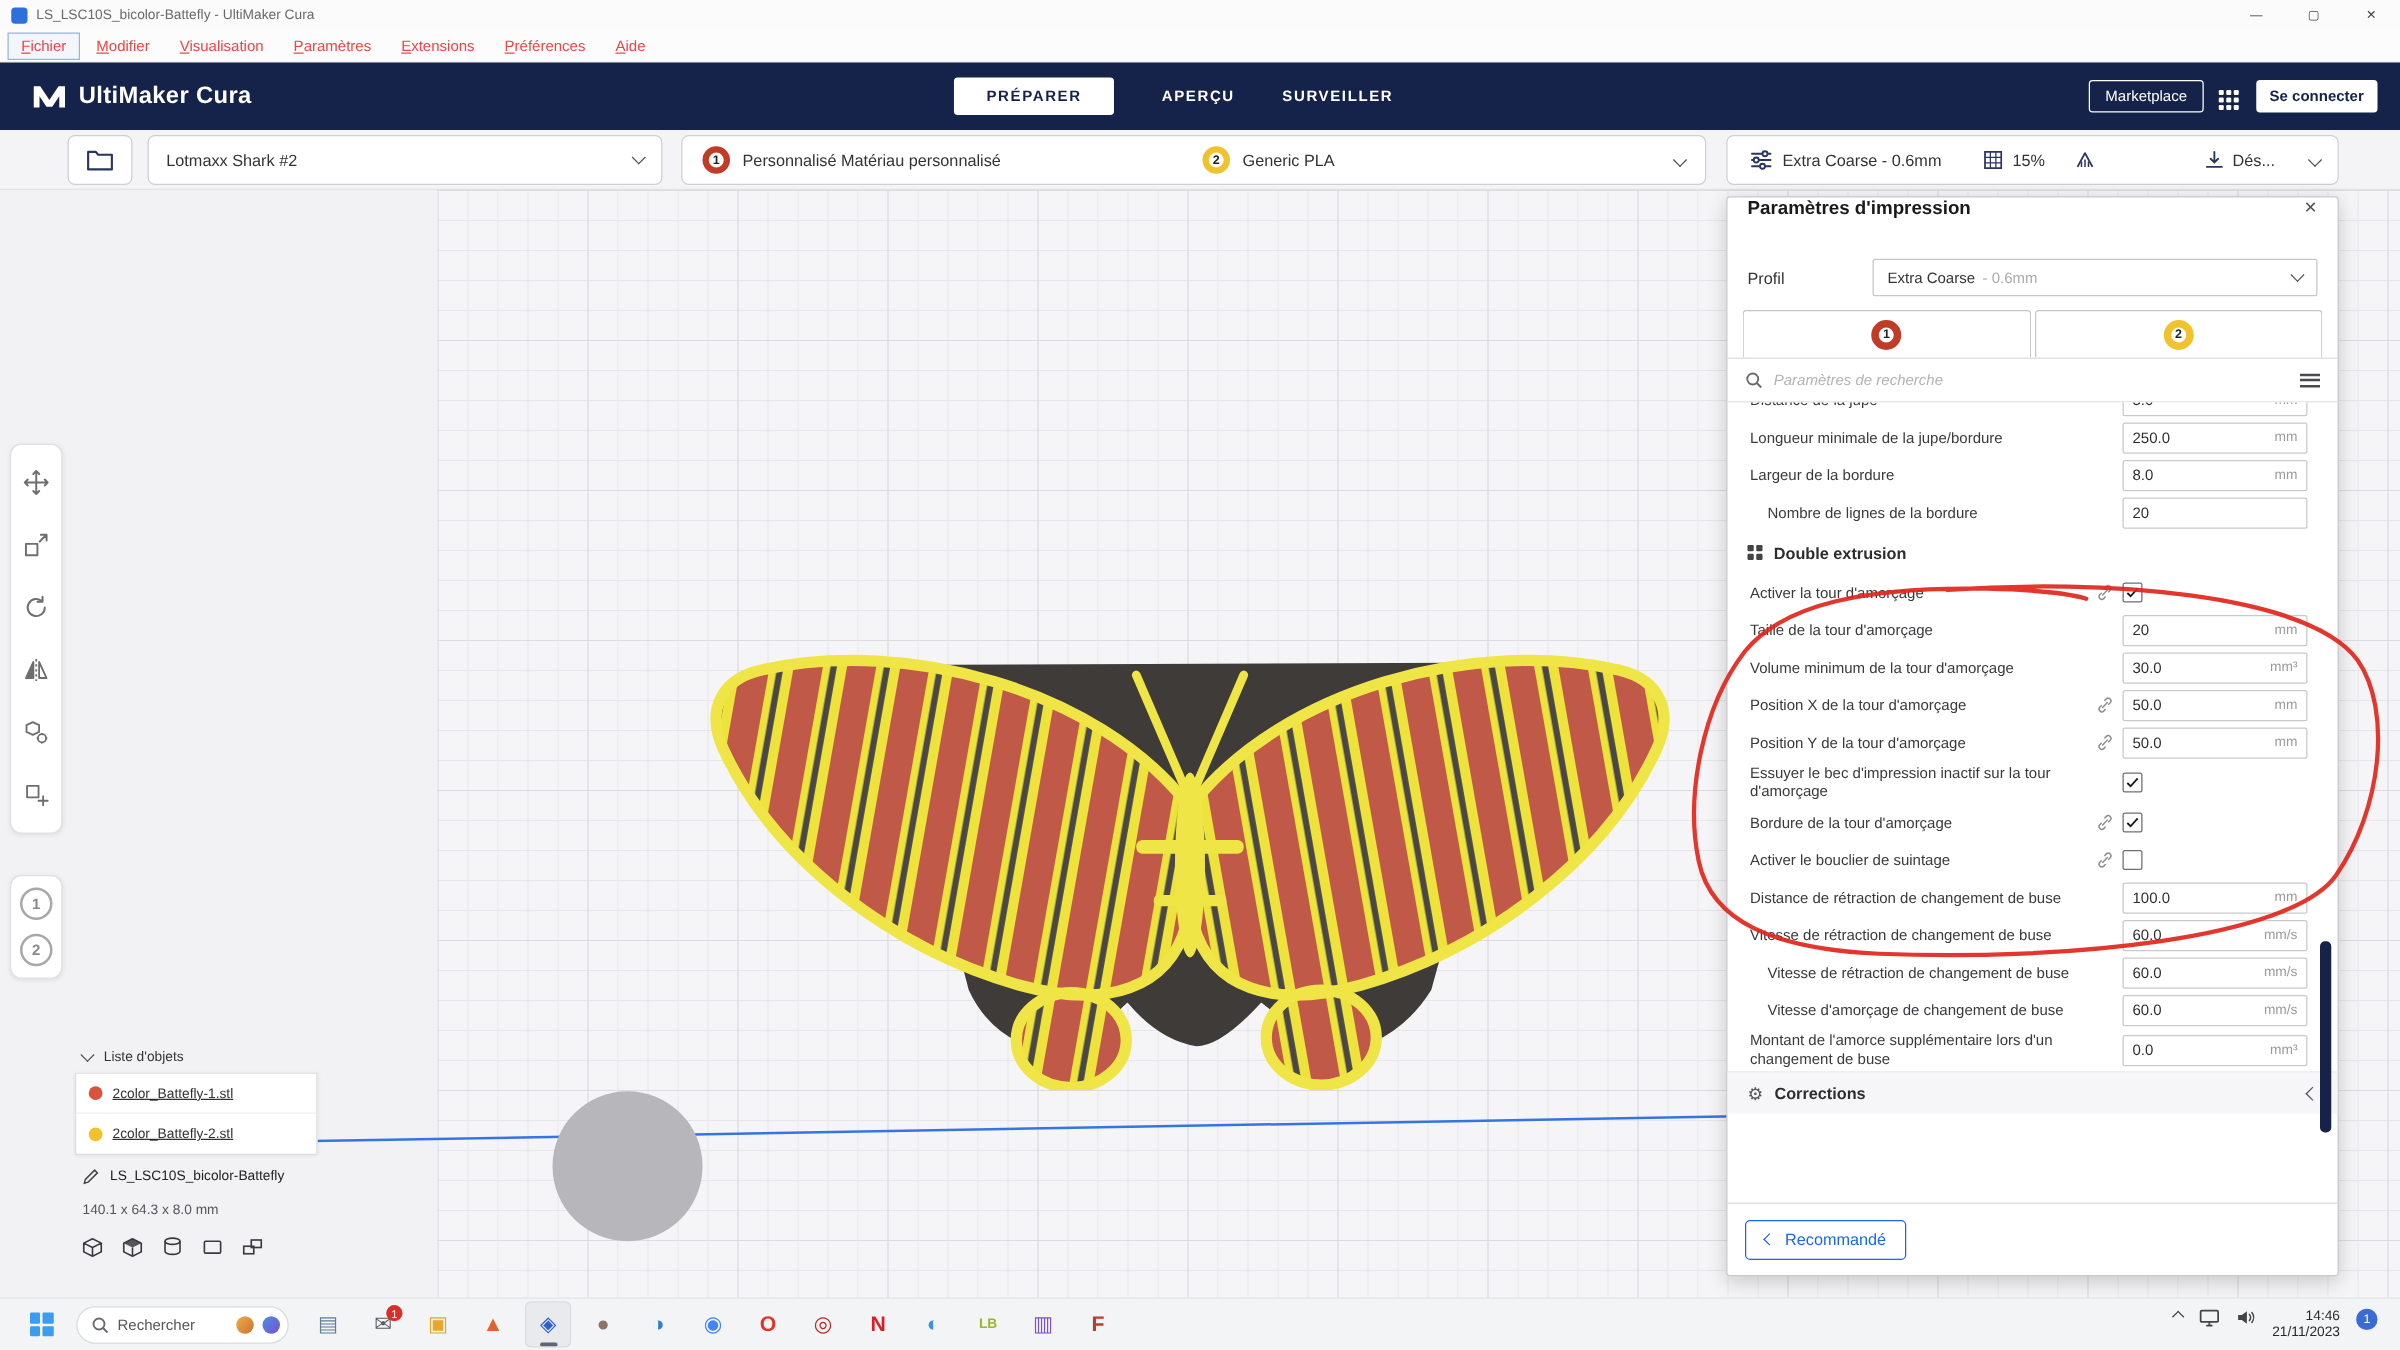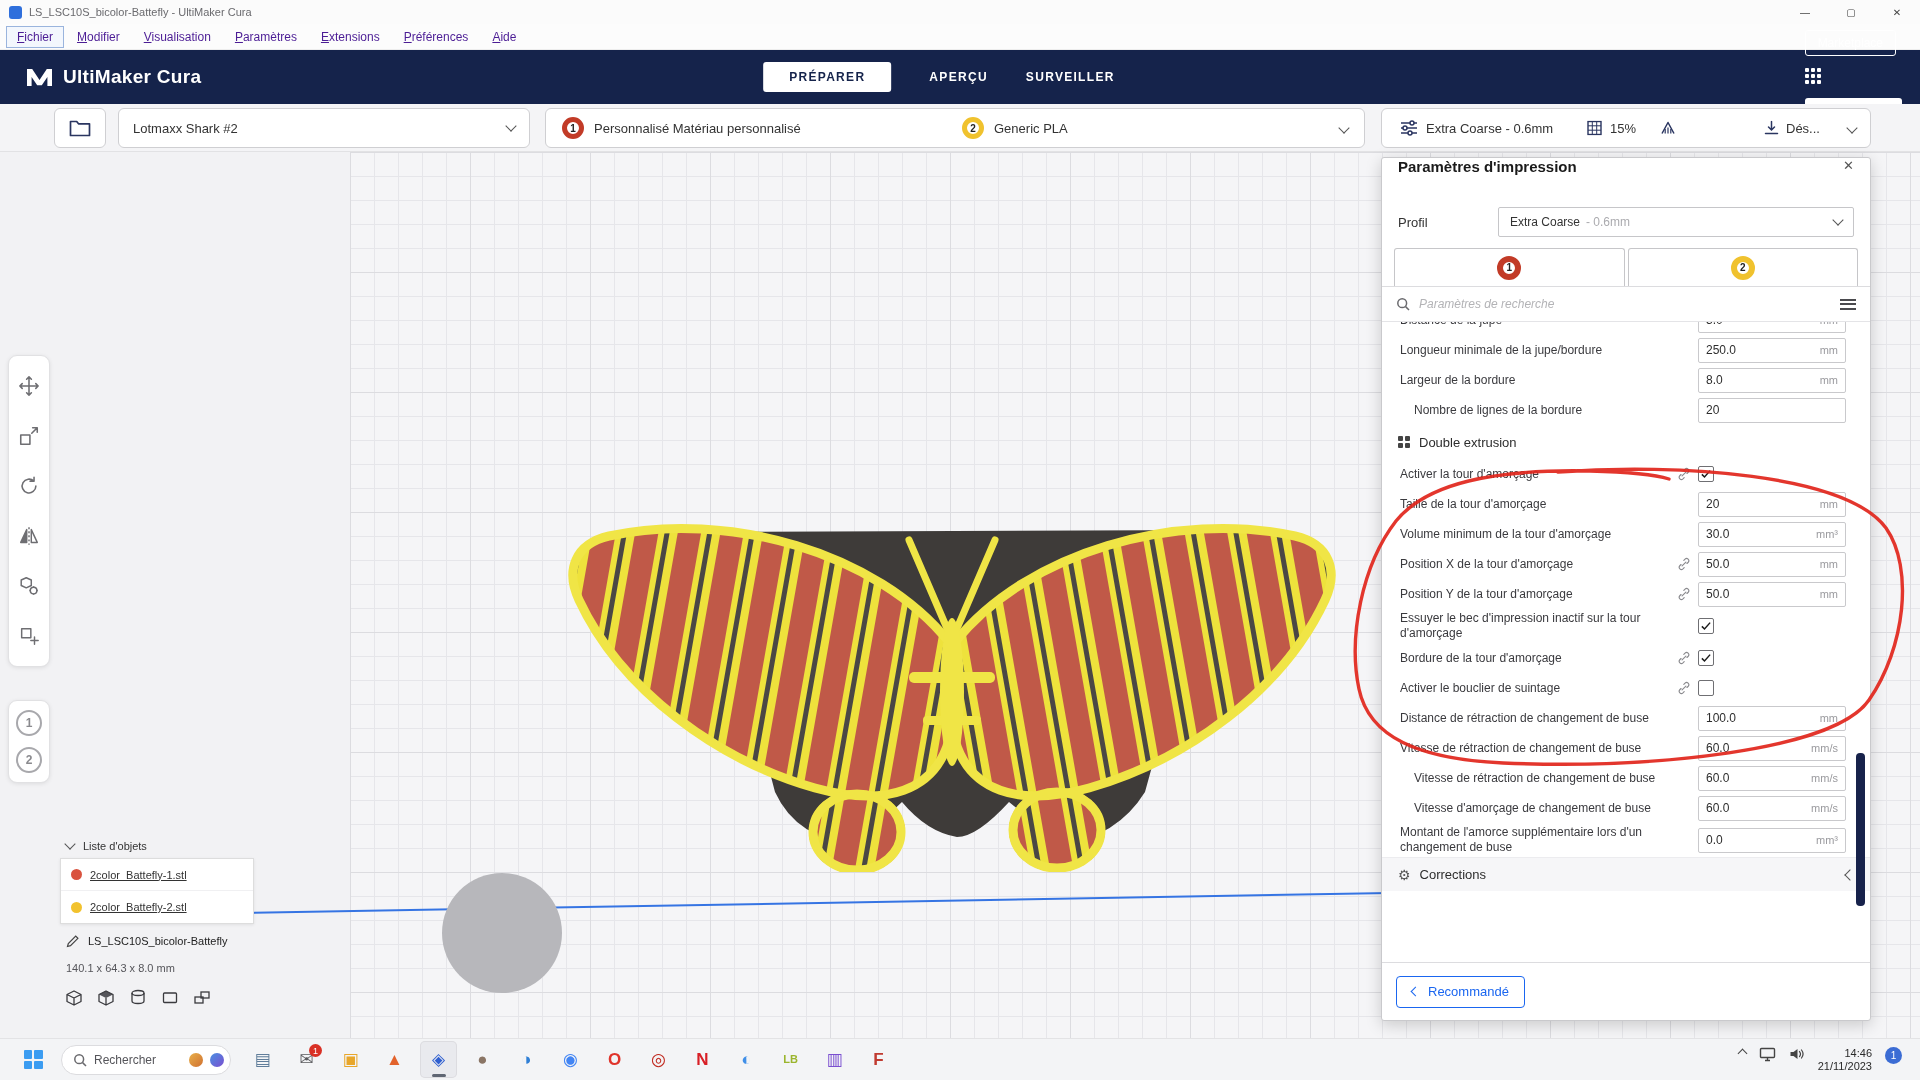--- a/index.html
+++ b/index.html
@@ -9,32 +9,32 @@
 
   
   .titlebar { position:absolute; top:0; left:0; right:0; height:24px; background:#fbfbfb; display:flex; align-items:center; }
   .tb-appicon { width:13px; height:13px; border-radius:3px; background:#2f6fdc; margin:0 7px 0 9px; }
   .tb-title { font-size:11px; color:#6a6a6e; }
   .win-controls { margin-left:auto; display:flex; height:100%; }
   .win-btn { width:46px; display:flex; align-items:center; justify-content:center; font-size:10px; color:#444; }
 
   
   .menubar { position:absolute; top:24px; left:0; right:0; height:26px; background:#fcfcfc; border-bottom:1px solid #ededed; display:flex; align-items:center; padding-left:6px; gap:2px; }
-  .menu-item { font-size:12px; color:#4c1d95; padding:3px 10px; border:1px solid transparent; }
+  .menu-item { font-size:12px; color:#ef4444; padding:3px 10px; border:1px solid transparent; }
   .menu-item.focused { border:1px solid #9ab4dd; background:#f3f7fd; }
   .menu-item u { text-decoration:underline; }
 
   
   .appheader { position:absolute; top:50px; left:0; right:0; height:54px; background:#15234b; color:#fff; display:flex; align-items:center; }
   .brand { display:flex; align-items:center; gap:10px; margin-left:26px; }
   .brand-name { font-size:19px; font-weight:600; letter-spacing:.3px; }
   .stages { position:absolute; left:50%; transform:translateX(-56%); display:flex; align-items:center; gap:38px; }
   .stage { font-size:12px; font-weight:700; letter-spacing:1.3px; color:#fff; padding:8px 0; cursor:default; }
   .stage.active { background:#fff; color:#15234b; padding:8px 26px; border-radius:3px; }
-  .header-right { margin-left:auto; display:flex; align-items:flex-start; gap:12px; margin-right:18px;flex-direction:column; }
+  .header-right { margin-left:auto; display:flex; align-items:flex-end; gap:12px; margin-right:18px; }
   .marketplace-btn { border:1px solid #fff; border-radius:3px; padding:5px 12px; font-size:12px; }
   .appgrid-icon { width:18px; height:18px; display:grid; grid-template-rows:repeat(3,4px); grid-template-columns:repeat(3,4px); gap:2px; }
   .appgrid-icon i { background:#fff; border-radius:1px; }
   .signin-btn { background:#fff; color:#15234b; border-radius:3px; padding:6px 11px; font-size:12px; font-weight:600; }
 
   
   .configbar { position:absolute; top:104px; left:0; right:0; height:48px; background:#f4f4f6; border-bottom:1px solid #e2e2e4; }
   .cfg-card { position:absolute; top:4px; height:40px; background:#fff; border:1px solid #cfcfd2; border-radius:6px; display:flex; align-items:center; font-size:13px; color:#333; }
   .cfg-folder { left:54px; width:52px; justify-content:center; }
   .cfg-printer { left:118px; width:412px; padding:0 14px; }
@@ -91,21 +91,21 @@
   .set-row { display:flex; align-items:center; min-height:30px; padding:2px 24px 2px 18px; }
   .set-row.clipped { margin-top:-17px; }
   .set-row.indent .set-label { padding-left:14px; }
   .set-label { flex:1; font-size:12px; color:#3a3a3e; line-height:1.25; padding-right:6px; }
   .link-slot { width:20px; flex:none; display:flex; justify-content:center; margin-right:4px; }
   .ctrl-slot { width:148px; flex:none; display:flex; align-items:center; }
   .val-box { width:148px; height:25px; border:1px solid #c9c9cc; border-radius:2px; background:#fff; display:flex; align-items:center; padding:0 7px; font-size:12px; }
   .val { color:#2e2e2e; }
   .unit { margin-left:auto; color:#9a9a9e; font-size:11px;padding-left:37px; }
   .checkbox { width:16px; height:16px; border:1.5px solid #6f6f73; border-radius:2px; background:#fff; display:flex; align-items:center; justify-content:center; }
-  .set-cat { display:flex; align-items:center; gap:9px; min-height:34px; padding:0 16px; font-size:13px; font-weight:400; color:#2d2d2d; }
+  .set-cat { display:flex; align-items:center; gap:9px; min-height:34px; padding:0 16px; font-size:13px; font-weight:700; color:#2d2d2d; }
   .set-cat.collapsed { background:#f6f6f8; border-top:1px solid #ececef; }
   .set-cat .chev { margin-left:auto; }
   .cat-ico { font-size:14px; color:#555; line-height:1; }
   .dualgrid { display:grid; grid-template-rows:repeat(2,5px); grid-template-columns:repeat(2,5px); gap:2px; }
   .dualgrid i { background:#444; border-radius:1px; }
   .sp-thumb { position:absolute; right:5px; top:595px; width:9px; height:153px; background:#17224b; border-radius:4px; z-index:5; }
   .sp-footer { height:58px; flex:none; border-top:1px solid #dcdcdf; display:flex; align-items:center; padding:0 14px; }
   .btn-recommended { height:32px; background:#fff; border:1px solid #1a66f0; border-radius:4px; color:#1a66f0; font-size:13px; display:flex; align-items:center; gap:9px; padding:0 15px; }
   .btn-recommended .chev { border-color:#1a66f0; width:7px; height:7px; }
 

